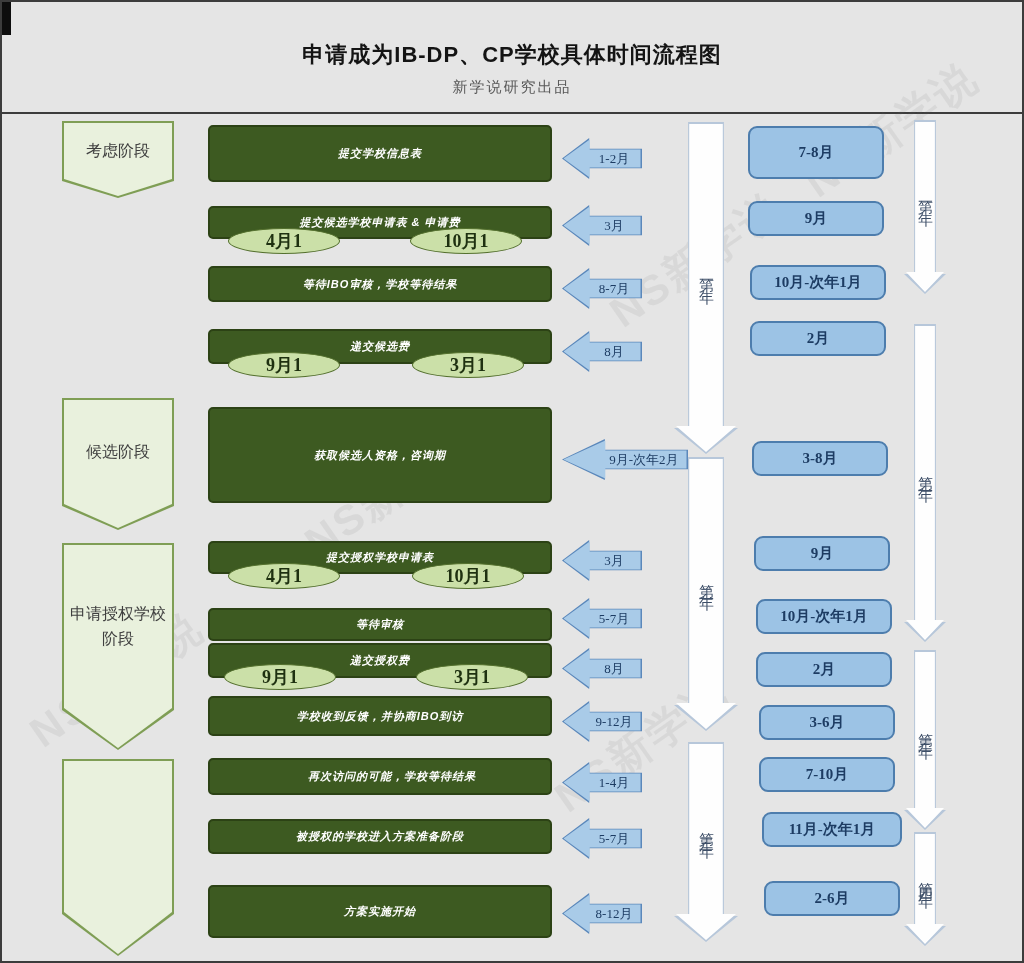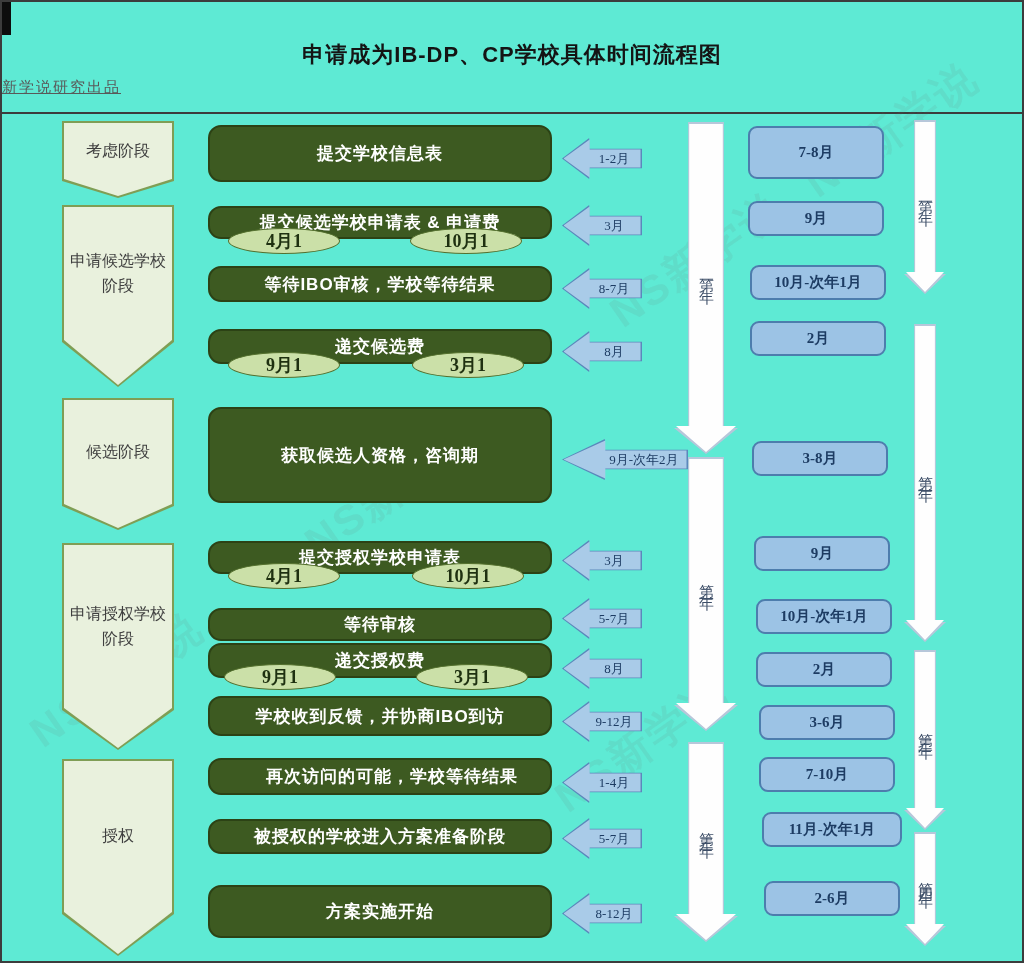--- a/index.html
+++ b/index.html
@@ -1,44 +1,44 @@
 <!DOCTYPE html>
 <html><head>
 <meta charset="utf-8">
 <style>
   html,body{margin:0;padding:0;background:#fff;}
-  .page{position:relative;width:1024px;height:963px;background:#5eead4;
+  .page{position:relative;width:1024px;height:963px;background:#e5e5e5;
         border:2px solid #3c3c3c;box-sizing:border-box;overflow:hidden;
         font-family:"Liberation Sans",sans-serif;}
   .notch{position:absolute;left:0;top:0;width:9px;height:33px;background:#0d0d0d;}
   .divider{position:absolute;left:0;right:0;top:110px;height:2px;background:#3c3c3c;}
   .title{position:absolute;top:38px;left:0;right:0;text-align:center;
          font-size:22px;font-weight:bold;color:#141414;letter-spacing:1px;}
-  .subtitle{position:absolute;top:76px;left:0;right:0;
-            font-size:15px;color:#595959;letter-spacing:2px;text-decoration:underline;}
+  .subtitle{position:absolute;top:76px;left:0;right:0;text-align:center;
+            font-size:15px;color:#595959;letter-spacing:2px;}
 
   
   .sh{position:absolute;}
   .o{inset:0;clip-path:var(--cp);}
   .i{inset:2px;clip-path:var(--cp);}
 
   
   .stage{position:absolute;left:60px;width:112px;
          --cp:polygon(0 0,100% 0,100% calc(100% - var(--p)),50% 100%,0 calc(100% - var(--p)));}
   .stage .o{background:#7f9e55;}
   .stage .i{background:#e9f1dd;}
   .stage-label{position:absolute;left:0;right:0;top:0;bottom:var(--p);
          display:flex;align-items:center;justify-content:center;text-align:center;
          font-size:16px;color:#3f3f3f;line-height:1.55;padding:0 2px;}
 
   
   .step-box{position:absolute;left:206px;width:344px;background:#3d5a21;
-         border:2px solid #2c4215;border-radius:13px;box-sizing:border-box;
-         color:#ffffff;font-weight:bold;font-size:17px;letter-spacing:1px;
-         display:flex;align-items:center;justify-content:center;text-align:center;}
+         border:2px solid #2c4215;border-radius:5px;box-sizing:border-box;
+         color:#ffffff;font-weight:bold;font-size:11px;letter-spacing:1px;
+         display:flex;align-items:center;justify-content:center;text-align:center;font-style:italic;}
 
   
   .ellipse{position:absolute;width:112px;height:26px;background:#cbe0a8;
          border:1.5px solid #54702e;border-radius:50%;box-sizing:border-box;
          display:flex;align-items:center;justify-content:center;
          font-family:"Liberation Serif",serif;font-weight:bold;font-size:18px;color:#1e3010;}
 
   
   .tarrow{position:absolute;left:560px;width:80px;height:41px;
          --cp:polygon(0 50%,34% 0,34% 26%,100% 26%,100% 74%,34% 74%,34% 100%);}
@@ -86,39 +86,33 @@
   <div class="wm" style="left:290px;top:460px;">NS新学说</div>
   <div class="wm" style="left:540px;top:715px;">NS新学说</div>
   <div class="wm" style="left:595px;top:230px;">NS新学说</div>
   <div class="wm" style="left:790px;top:100px;">NS新学说</div>
 
   <div class="stage" style="top:119px;height:77px;--p:17px;">
     <div class="sh o"></div>
       <div class="sh i"></div>
     <span class="stage-label">考虑阶段</span>
   </div>
-  <div class="stage" style="top:203px;height:182px;--p:45px;">
-    <div class="sh o"></div>
-      <div class="sh i"></div>
-    <span class="stage-label">申请候选学校阶段</span>
-  </div>
   <div class="stage" style="top:396px;height:132px;--p:24px;">
     <div class="sh o"></div>
       <div class="sh i"></div>
     <span class="stage-label">候选阶段</span>
   </div>
   <div class="stage" style="top:541px;height:207px;--p:40px;">
     <div class="sh o"></div>
       <div class="sh i"></div>
     <span class="stage-label">申请授权学校阶段</span>
   </div>
   <div class="stage" style="top:757px;height:197px;--p:42px;">
     <div class="sh o"></div>
       <div class="sh i"></div>
-    <span class="stage-label">授权</span>
   </div>
 
   <div class="step-box" style="top:123px;height:57px;">提交学校信息表</div>
   <div class="step-box" style="top:204px;height:33px;">提交候选学校申请表 &amp; 申请费</div>
   <div class="step-box" style="top:264px;height:36px;">等待IBO审核，学校等待结果</div>
   <div class="step-box" style="top:327px;height:35px;">递交候选费</div>
   <div class="step-box" style="top:405px;height:96px;">获取候选人资格，咨询期</div>
   <div class="step-box" style="top:539px;height:33px;">提交授权学校申请表</div>
   <div class="step-box" style="top:596px;height:33px;margin-top:10px;">等待审核</div>
   <div class="step-box" style="top:641px;height:35px;">递交授权费</div>

